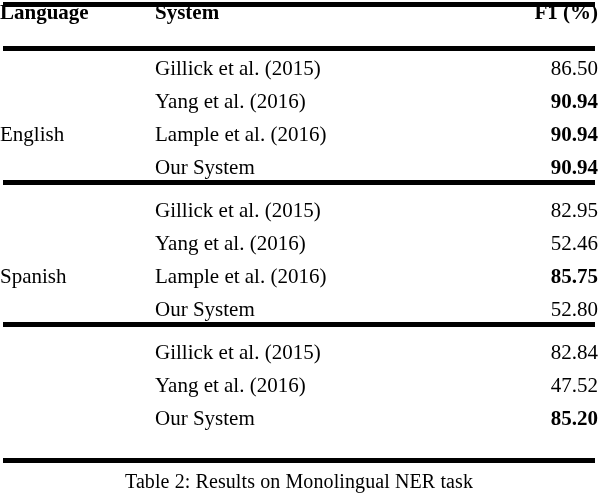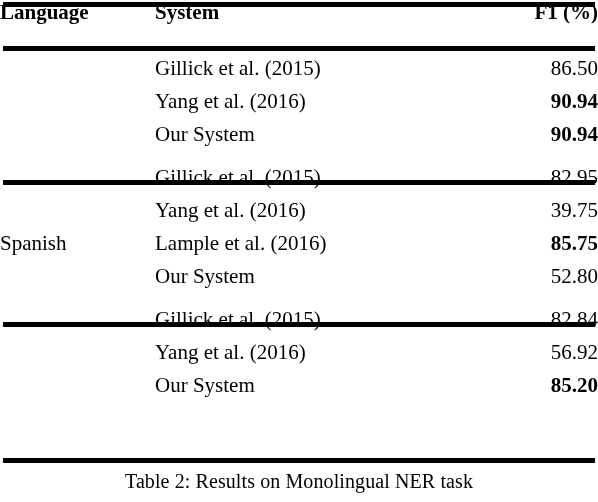--- a/index.html
+++ b/index.html
@@ -142,38 +142,43 @@
         <td class="cell cell-lang"></td>
         <td class="cell cell-system">Gillick et al. (2015)</td>
         <td class="cell cell-f1">86.50</td>
       </tr>
       <tr class="body-row">
         <td class="cell cell-lang"></td>
         <td class="cell cell-system">Yang et al. (2016)</td>
         <td class="cell cell-f1 bold">90.94</td>
       </tr>
       <tr class="body-row">
+        <td class="cell cell-lang">English</td>
+        <td class="cell cell-system">Lample et al. (2016)</td>
+        <td class="cell cell-f1 bold">90.94</td>
+      </tr>
+      <tr class="body-row">
         <td class="cell cell-lang"></td>
         <td class="cell cell-system">Our System</td>
         <td class="cell cell-f1 bold">90.94</td>
       </tr>
 
       <tr class="gap-row">
           <td colspan="3"></td>
         </tr>
 
       <tr class="body-row">
         <td class="cell cell-lang"></td>
         <td class="cell cell-system">Gillick et al. (2015)</td>
         <td class="cell cell-f1">82.95</td>
       </tr>
       <tr class="body-row">
         <td class="cell cell-lang"></td>
         <td class="cell cell-system">Yang et al. (2016)</td>
-        <td class="cell cell-f1">39.75</td>
+        <td class="cell cell-f1">52.46</td>
       </tr>
       <tr class="body-row">
         <td class="cell cell-lang">Spanish</td>
         <td class="cell cell-system">Lample et al. (2016)</td>
         <td class="cell cell-f1 bold">85.75</td>
       </tr>
       <tr class="body-row">
         <td class="cell cell-lang"></td>
         <td class="cell cell-system">Our System</td>
         <td class="cell cell-f1">52.80</td>
@@ -184,21 +189,21 @@
         </tr>
 
       <tr class="body-row">
         <td class="cell cell-lang"></td>
         <td class="cell cell-system">Gillick et al. (2015)</td>
         <td class="cell cell-f1">82.84</td>
       </tr>
       <tr class="body-row">
         <td class="cell cell-lang"></td>
         <td class="cell cell-system">Yang et al. (2016)</td>
-        <td class="cell cell-f1">56.92</td>
+        <td class="cell cell-f1">47.52</td>
       </tr>
       <tr class="body-row">
         <td class="cell cell-lang"></td>
         <td class="cell cell-system">Our System</td>
         <td class="cell cell-f1 bold">85.20</td>
       </tr>
 
       <tr class="gap-row-tail">
           <td colspan="3"></td>
         </tr>

